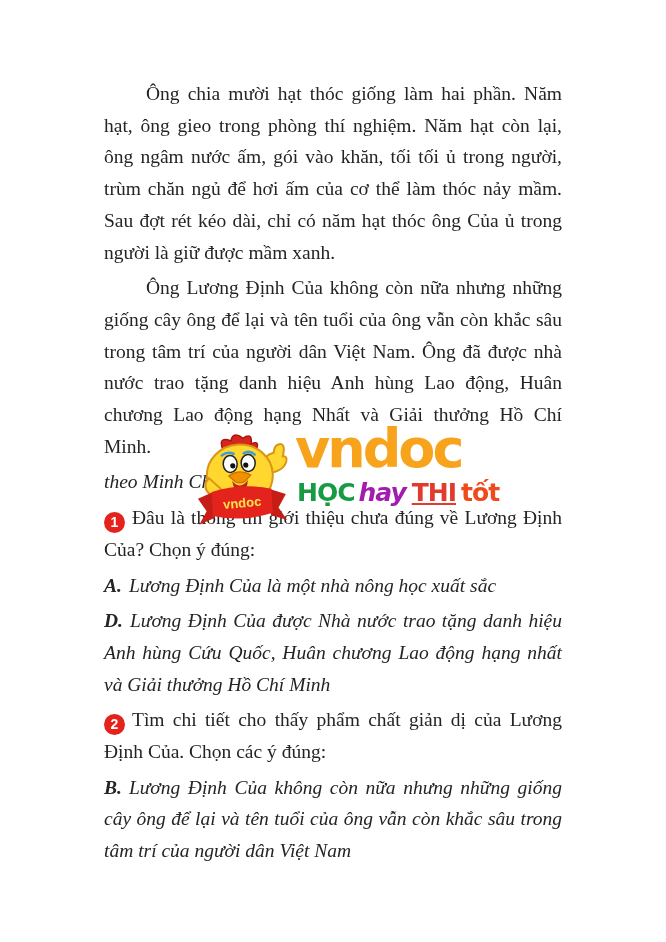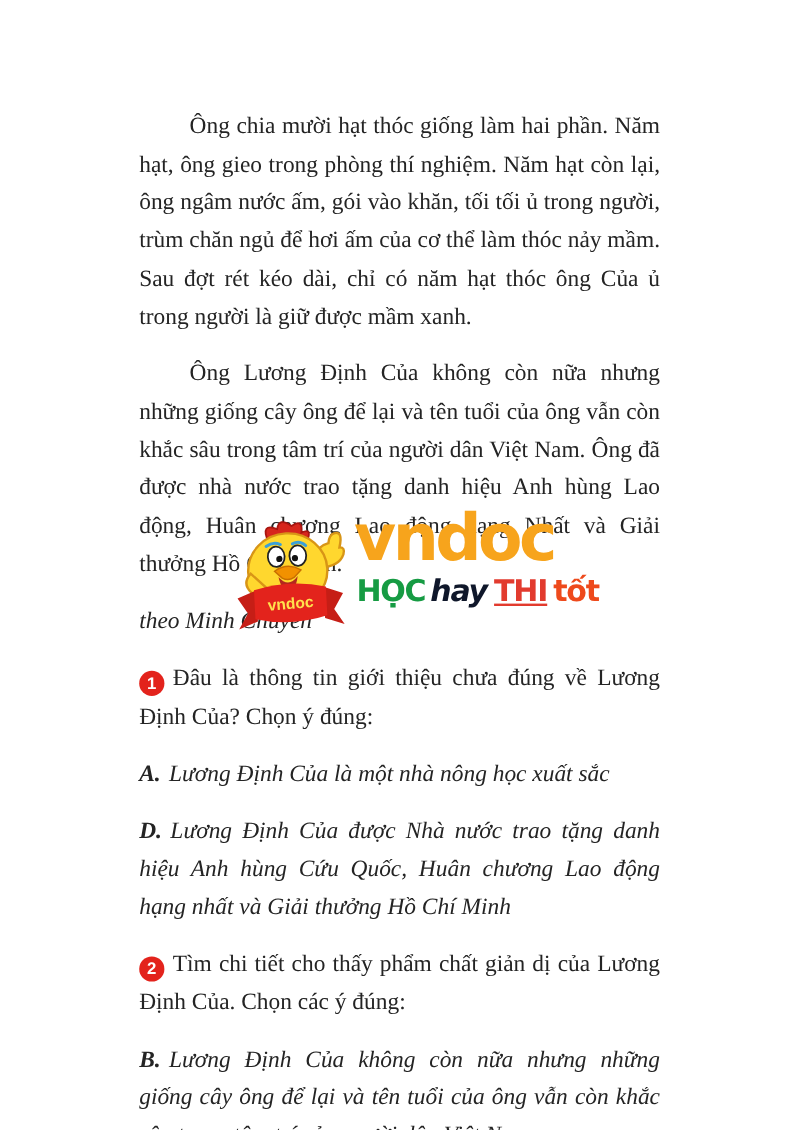--- a/index.html
+++ b/index.html
@@ -9,21 +9,21 @@
     background:#ffffff;
     overflow:hidden;
     font-family:"Liberation Serif","DejaVu Serif",serif;
     color:#242424;
   }
   .content{
     position:absolute;
     left:100px;top:74px;width:466px;
     font-size:19.5px;line-height:31.7px;
   }
-  .content p{margin:16px;text-align:justify;}
+  .content p{margin:4px;text-align:justify;}
   .para{text-indent:42px;}
   .attribution{text-align:right;font-style:italic;}
   .question .q-text{}
   .qbadge{
     display:inline-flex;align-items:center;justify-content:center;
     width:21px;height:21px;border-radius:50%;
     background:#e3231c;color:#ffffff;
     font-family:"Liberation Sans",sans-serif;
     font-size:14px;font-weight:bold;line-height:1;
     margin-right:7px;vertical-align:-3px;
@@ -41,21 +41,21 @@
     font-family:"DejaVu Sans","Liberation Sans",sans-serif;
     font-weight:bold;font-size:54px;letter-spacing:-3px;
     color:#f7a41c;line-height:1;
   }
   .tagline{
     position:absolute;left:104px;top:50px;white-space:nowrap;
     font-family:"DejaVu Sans","Liberation Sans",sans-serif;
     font-weight:bold;font-size:25px;letter-spacing:-1px;line-height:1;
   }
   .tg-hoc{color:#169b43;text-align:right;}
-  .tg-hay{color:#0f172a;font-style:italic;margin-left:4px;}
+  .tg-hay{color:#a21caf;font-style:italic;margin-left:4px;}
   .tg-thi{color:#e23b2e;margin-left:6px;text-decoration:underline;}
   .tg-tot{color:#ee4a1c;margin-left:5px;text-align:right;}
 </style>
 </head>
 <body>
 
 <div class="page">
 
   <div class="content">
 

